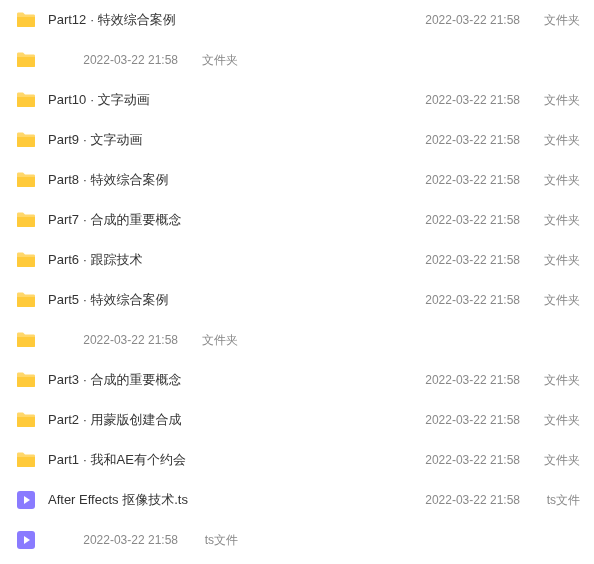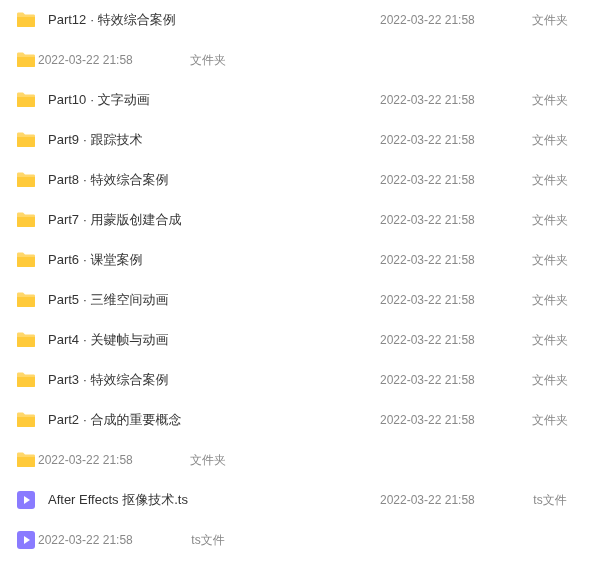--- a/index.html
+++ b/index.html
@@ -30,28 +30,28 @@
       padding-left: 10px;
       color: #333;
       white-space: nowrap;
       overflow: hidden;
       text-overflow: ellipsis;
     }
     .date-cell {
       width: 140px;
       color: #888;
       font-size: 12px;
-      text-align: left;
+      text-align: right;
       flex-shrink: 0;
     }
     .type-cell {
       width: 60px;
       color: #888;
       font-size: 12px;
-      text-align: center;
+      text-align: right;
       flex-shrink: 0;
     }
     .folder-icon svg { width: 20px; height: 16px; display: block; }
     .video-icon {
       width: 18px; height: 18px;
       background: #8a7bff;
       border-radius: 3px;
       display: flex;
       align-items: center;
       justify-content: center;
@@ -109,21 +109,21 @@
     </div>
     <div class="file-row">
       <div class="icon-cell">
         <span class="folder-icon">
           <svg viewBox="0 0 20 16">
             <path d="M1 2 C1 1 1.5 0.5 2.5 0.5 L7 0.5 L9 2.5 L17.5 2.5 C18.5 2.5 19 3 19 4 L19 13.5 C19 14.5 18.5 15 17.5 15 L2.5 15 C1.5 15 1 14.5 1 13.5 Z" fill="#ffd76a"></path>
             <path d="M1 5 L19 5 L19 13.5 C19 14.5 18.5 15 17.5 15 L2.5 15 C1.5 15 1 14.5 1 13.5 Z" fill="#ffca3a"></path>
           </svg>
         </span>
       </div>
-      <div class="name-cell">Part9 · 跟踪技术</div>
+      <div class="name-cell">Part9 · 文字动画</div>
       <div class="date-cell">2022-03-22 21:58</div>
       <div class="type-cell">文件夹</div>
     </div>
     <div class="file-row">
       <div class="icon-cell">
         <span class="folder-icon">
           <svg viewBox="0 0 20 16">
             <path d="M1 2 C1 1 1.5 0.5 2.5 0.5 L7 0.5 L9 2.5 L17.5 2.5 C18.5 2.5 19 3 19 4 L19 13.5 C19 14.5 18.5 15 17.5 15 L2.5 15 C1.5 15 1 14.5 1 13.5 Z" fill="#ffd76a"></path>
             <path d="M1 5 L19 5 L19 13.5 C19 14.5 18.5 15 17.5 15 L2.5 15 C1.5 15 1 14.5 1 13.5 Z" fill="#ffca3a"></path>
           </svg>
@@ -135,98 +135,98 @@
     </div>
     <div class="file-row">
       <div class="icon-cell">
         <span class="folder-icon">
           <svg viewBox="0 0 20 16">
             <path d="M1 2 C1 1 1.5 0.5 2.5 0.5 L7 0.5 L9 2.5 L17.5 2.5 C18.5 2.5 19 3 19 4 L19 13.5 C19 14.5 18.5 15 17.5 15 L2.5 15 C1.5 15 1 14.5 1 13.5 Z" fill="#ffd76a"></path>
             <path d="M1 5 L19 5 L19 13.5 C19 14.5 18.5 15 17.5 15 L2.5 15 C1.5 15 1 14.5 1 13.5 Z" fill="#ffca3a"></path>
           </svg>
         </span>
       </div>
-      <div class="name-cell">Part7 · 用蒙版创建合成</div>
-      <div class="date-cell">2022-03-22 21:58</div>
-      <div class="type-cell">文件夹</div>
-    </div>
-    <div class="file-row">
-      <div class="icon-cell">
-        <span class="folder-icon">
-          <svg viewBox="0 0 20 16">
-            <path d="M1 2 C1 1 1.5 0.5 2.5 0.5 L7 0.5 L9 2.5 L17.5 2.5 C18.5 2.5 19 3 19 4 L19 13.5 C19 14.5 18.5 15 17.5 15 L2.5 15 C1.5 15 1 14.5 1 13.5 Z" fill="#ffd76a"></path>
-            <path d="M1 5 L19 5 L19 13.5 C19 14.5 18.5 15 17.5 15 L2.5 15 C1.5 15 1 14.5 1 13.5 Z" fill="#ffca3a"></path>
-          </svg>
-        </span>
-      </div>
-      <div class="name-cell">Part6 · 课堂案例</div>
-      <div class="date-cell">2022-03-22 21:58</div>
-      <div class="type-cell">文件夹</div>
-    </div>
-    <div class="file-row">
-      <div class="icon-cell">
-        <span class="folder-icon">
-          <svg viewBox="0 0 20 16">
-            <path d="M1 2 C1 1 1.5 0.5 2.5 0.5 L7 0.5 L9 2.5 L17.5 2.5 C18.5 2.5 19 3 19 4 L19 13.5 C19 14.5 18.5 15 17.5 15 L2.5 15 C1.5 15 1 14.5 1 13.5 Z" fill="#ffd76a"></path>
-            <path d="M1 5 L19 5 L19 13.5 C19 14.5 18.5 15 17.5 15 L2.5 15 C1.5 15 1 14.5 1 13.5 Z" fill="#ffca3a"></path>
-          </svg>
-        </span>
-      </div>
-      <div class="name-cell">Part5 · 三维空间动画</div>
-      <div class="date-cell">2022-03-22 21:58</div>
-      <div class="type-cell">文件夹</div>
-    </div>
-    <div class="file-row">
-      <div class="icon-cell">
-        <span class="folder-icon">
-          <svg viewBox="0 0 20 16">
-            <path d="M1 2 C1 1 1.5 0.5 2.5 0.5 L7 0.5 L9 2.5 L17.5 2.5 C18.5 2.5 19 3 19 4 L19 13.5 C19 14.5 18.5 15 17.5 15 L2.5 15 C1.5 15 1 14.5 1 13.5 Z" fill="#ffd76a"></path>
-            <path d="M1 5 L19 5 L19 13.5 C19 14.5 18.5 15 17.5 15 L2.5 15 C1.5 15 1 14.5 1 13.5 Z" fill="#ffca3a"></path>
-          </svg>
-        </span>
-      </div>
-      <div class="name-cell">Part4 · 关键帧与动画</div>
-      <div class="date-cell">2022-03-22 21:58</div>
-      <div class="type-cell">文件夹</div>
-    </div>
-    <div class="file-row">
-      <div class="icon-cell">
-        <span class="folder-icon">
-          <svg viewBox="0 0 20 16">
-            <path d="M1 2 C1 1 1.5 0.5 2.5 0.5 L7 0.5 L9 2.5 L17.5 2.5 C18.5 2.5 19 3 19 4 L19 13.5 C19 14.5 18.5 15 17.5 15 L2.5 15 C1.5 15 1 14.5 1 13.5 Z" fill="#ffd76a"></path>
-            <path d="M1 5 L19 5 L19 13.5 C19 14.5 18.5 15 17.5 15 L2.5 15 C1.5 15 1 14.5 1 13.5 Z" fill="#ffca3a"></path>
-          </svg>
-        </span>
-      </div>
-      <div class="name-cell">Part3 · 特效综合案例</div>
-      <div class="date-cell">2022-03-22 21:58</div>
-      <div class="type-cell">文件夹</div>
-    </div>
-    <div class="file-row">
-      <div class="icon-cell">
-        <span class="folder-icon">
-          <svg viewBox="0 0 20 16">
-            <path d="M1 2 C1 1 1.5 0.5 2.5 0.5 L7 0.5 L9 2.5 L17.5 2.5 C18.5 2.5 19 3 19 4 L19 13.5 C19 14.5 18.5 15 17.5 15 L2.5 15 C1.5 15 1 14.5 1 13.5 Z" fill="#ffd76a"></path>
-            <path d="M1 5 L19 5 L19 13.5 C19 14.5 18.5 15 17.5 15 L2.5 15 C1.5 15 1 14.5 1 13.5 Z" fill="#ffca3a"></path>
-          </svg>
-        </span>
-      </div>
-      <div class="name-cell">Part2 · 合成的重要概念</div>
-      <div class="date-cell">2022-03-22 21:58</div>
-      <div class="type-cell">文件夹</div>
-    </div>
-    <div class="file-row">
-      <div class="icon-cell">
-        <span class="folder-icon">
-          <svg viewBox="0 0 20 16">
-            <path d="M1 2 C1 1 1.5 0.5 2.5 0.5 L7 0.5 L9 2.5 L17.5 2.5 C18.5 2.5 19 3 19 4 L19 13.5 C19 14.5 18.5 15 17.5 15 L2.5 15 C1.5 15 1 14.5 1 13.5 Z" fill="#ffd76a"></path>
-            <path d="M1 5 L19 5 L19 13.5 C19 14.5 18.5 15 17.5 15 L2.5 15 C1.5 15 1 14.5 1 13.5 Z" fill="#ffca3a"></path>
-          </svg>
-        </span>
-      </div>
+      <div class="name-cell">Part7 · 合成的重要概念</div>
+      <div class="date-cell">2022-03-22 21:58</div>
+      <div class="type-cell">文件夹</div>
+    </div>
+    <div class="file-row">
+      <div class="icon-cell">
+        <span class="folder-icon">
+          <svg viewBox="0 0 20 16">
+            <path d="M1 2 C1 1 1.5 0.5 2.5 0.5 L7 0.5 L9 2.5 L17.5 2.5 C18.5 2.5 19 3 19 4 L19 13.5 C19 14.5 18.5 15 17.5 15 L2.5 15 C1.5 15 1 14.5 1 13.5 Z" fill="#ffd76a"></path>
+            <path d="M1 5 L19 5 L19 13.5 C19 14.5 18.5 15 17.5 15 L2.5 15 C1.5 15 1 14.5 1 13.5 Z" fill="#ffca3a"></path>
+          </svg>
+        </span>
+      </div>
+      <div class="name-cell">Part6 · 跟踪技术</div>
+      <div class="date-cell">2022-03-22 21:58</div>
+      <div class="type-cell">文件夹</div>
+    </div>
+    <div class="file-row">
+      <div class="icon-cell">
+        <span class="folder-icon">
+          <svg viewBox="0 0 20 16">
+            <path d="M1 2 C1 1 1.5 0.5 2.5 0.5 L7 0.5 L9 2.5 L17.5 2.5 C18.5 2.5 19 3 19 4 L19 13.5 C19 14.5 18.5 15 17.5 15 L2.5 15 C1.5 15 1 14.5 1 13.5 Z" fill="#ffd76a"></path>
+            <path d="M1 5 L19 5 L19 13.5 C19 14.5 18.5 15 17.5 15 L2.5 15 C1.5 15 1 14.5 1 13.5 Z" fill="#ffca3a"></path>
+          </svg>
+        </span>
+      </div>
+      <div class="name-cell">Part5 · 特效综合案例</div>
+      <div class="date-cell">2022-03-22 21:58</div>
+      <div class="type-cell">文件夹</div>
+    </div>
+    <div class="file-row">
+      <div class="icon-cell">
+        <span class="folder-icon">
+          <svg viewBox="0 0 20 16">
+            <path d="M1 2 C1 1 1.5 0.5 2.5 0.5 L7 0.5 L9 2.5 L17.5 2.5 C18.5 2.5 19 3 19 4 L19 13.5 C19 14.5 18.5 15 17.5 15 L2.5 15 C1.5 15 1 14.5 1 13.5 Z" fill="#ffd76a"></path>
+            <path d="M1 5 L19 5 L19 13.5 C19 14.5 18.5 15 17.5 15 L2.5 15 C1.5 15 1 14.5 1 13.5 Z" fill="#ffca3a"></path>
+          </svg>
+        </span>
+      </div>
+      <div class="date-cell">2022-03-22 21:58</div>
+      <div class="type-cell">文件夹</div>
+    </div>
+    <div class="file-row">
+      <div class="icon-cell">
+        <span class="folder-icon">
+          <svg viewBox="0 0 20 16">
+            <path d="M1 2 C1 1 1.5 0.5 2.5 0.5 L7 0.5 L9 2.5 L17.5 2.5 C18.5 2.5 19 3 19 4 L19 13.5 C19 14.5 18.5 15 17.5 15 L2.5 15 C1.5 15 1 14.5 1 13.5 Z" fill="#ffd76a"></path>
+            <path d="M1 5 L19 5 L19 13.5 C19 14.5 18.5 15 17.5 15 L2.5 15 C1.5 15 1 14.5 1 13.5 Z" fill="#ffca3a"></path>
+          </svg>
+        </span>
+      </div>
+      <div class="name-cell">Part3 · 合成的重要概念</div>
+      <div class="date-cell">2022-03-22 21:58</div>
+      <div class="type-cell">文件夹</div>
+    </div>
+    <div class="file-row">
+      <div class="icon-cell">
+        <span class="folder-icon">
+          <svg viewBox="0 0 20 16">
+            <path d="M1 2 C1 1 1.5 0.5 2.5 0.5 L7 0.5 L9 2.5 L17.5 2.5 C18.5 2.5 19 3 19 4 L19 13.5 C19 14.5 18.5 15 17.5 15 L2.5 15 C1.5 15 1 14.5 1 13.5 Z" fill="#ffd76a"></path>
+            <path d="M1 5 L19 5 L19 13.5 C19 14.5 18.5 15 17.5 15 L2.5 15 C1.5 15 1 14.5 1 13.5 Z" fill="#ffca3a"></path>
+          </svg>
+        </span>
+      </div>
+      <div class="name-cell">Part2 · 用蒙版创建合成</div>
+      <div class="date-cell">2022-03-22 21:58</div>
+      <div class="type-cell">文件夹</div>
+    </div>
+    <div class="file-row">
+      <div class="icon-cell">
+        <span class="folder-icon">
+          <svg viewBox="0 0 20 16">
+            <path d="M1 2 C1 1 1.5 0.5 2.5 0.5 L7 0.5 L9 2.5 L17.5 2.5 C18.5 2.5 19 3 19 4 L19 13.5 C19 14.5 18.5 15 17.5 15 L2.5 15 C1.5 15 1 14.5 1 13.5 Z" fill="#ffd76a"></path>
+            <path d="M1 5 L19 5 L19 13.5 C19 14.5 18.5 15 17.5 15 L2.5 15 C1.5 15 1 14.5 1 13.5 Z" fill="#ffca3a"></path>
+          </svg>
+        </span>
+      </div>
+      <div class="name-cell">Part1 · 我和AE有个约会</div>
       <div class="date-cell">2022-03-22 21:58</div>
       <div class="type-cell">文件夹</div>
     </div>
     <div class="file-row">
       <div class="icon-cell">
         <span class="video-icon"></span>
       </div>
       <div class="name-cell">After Effects 抠像技术.ts</div>
       <div class="date-cell">2022-03-22 21:58</div>
       <div class="type-cell">ts文件</div>

